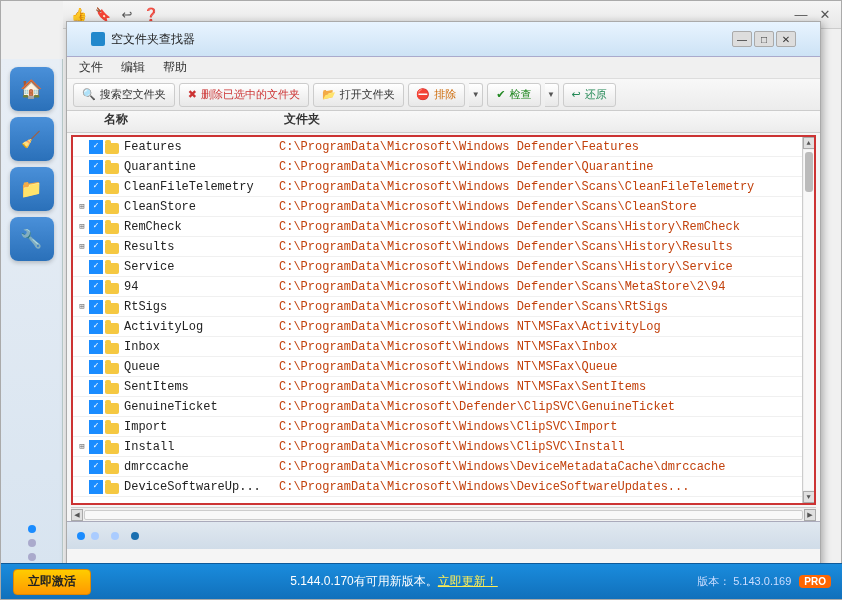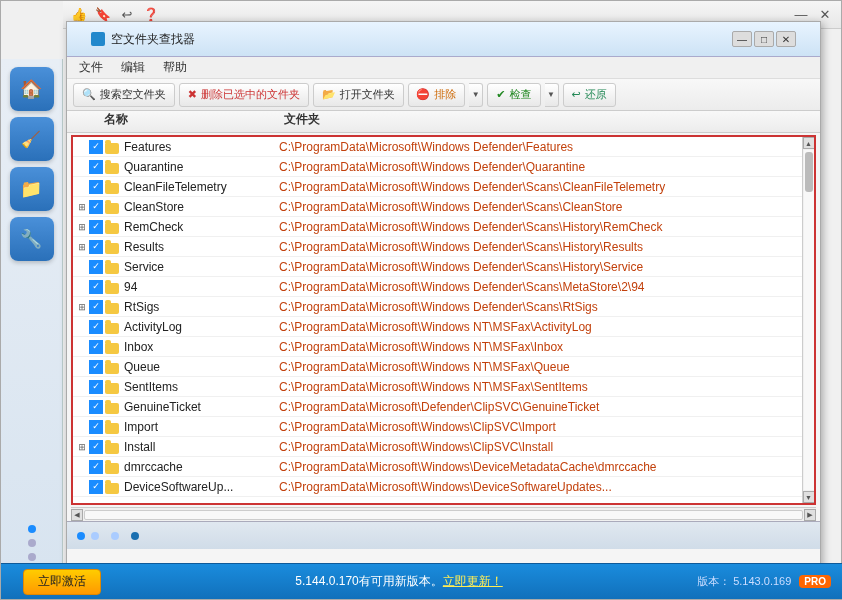--- a/index.html
+++ b/index.html
@@ -381,25 +381,24 @@
       border-top: 1px solid #0e5a9a;
     }
     .activate-btn {
       height: 26px;
       padding: 0 14px;
       background: linear-gradient(to bottom, #ffcc00, #ff9900);
       border: 1px solid #e08800;
       border-radius: 4px;
       color: #222;
       font-size: 12px;
-      font-weight: normal;
-      cursor: pointer;
-      display: flex;
-      align-items: center;
-      margin-left: 10px;
+      font-weight: bold;
+      cursor: pointer;
+      display: flex;
+      align-items: center;
     }
     .bottom-center {
       color: white;
       font-size: 12px;
       display: flex;
       align-items: center;
     }
     .update-link {
       color: #ffee55;
       text-decoration: underline;
@@ -531,21 +530,21 @@
         <span>↩</span>
         <span>还原</span>
       </div>
     </div>
 
     <div class="col-header">
       <div class="col-name">名称</div>
       <div class="col-path">文件夹</div>
     </div>
 
-    <div class="rows-container" style="height: 370px;">
+    <div class="rows-container" style="height: 370px; font-family: Liberation Mono, monospace;">
       <div class="rows-inner" id="rows-inner">
 
       <div class="table-row">
             <div class="row-expand"></div>
             <div class="row-checkbox checked"></div>
             <div class="row-folder-icon">
               <div class="folder-shape"></div>
             </div>
             <div class="row-name">Features</div>
             <div class="row-path">C:\ProgramData\Microsoft\Windows Defender\Features</div>

